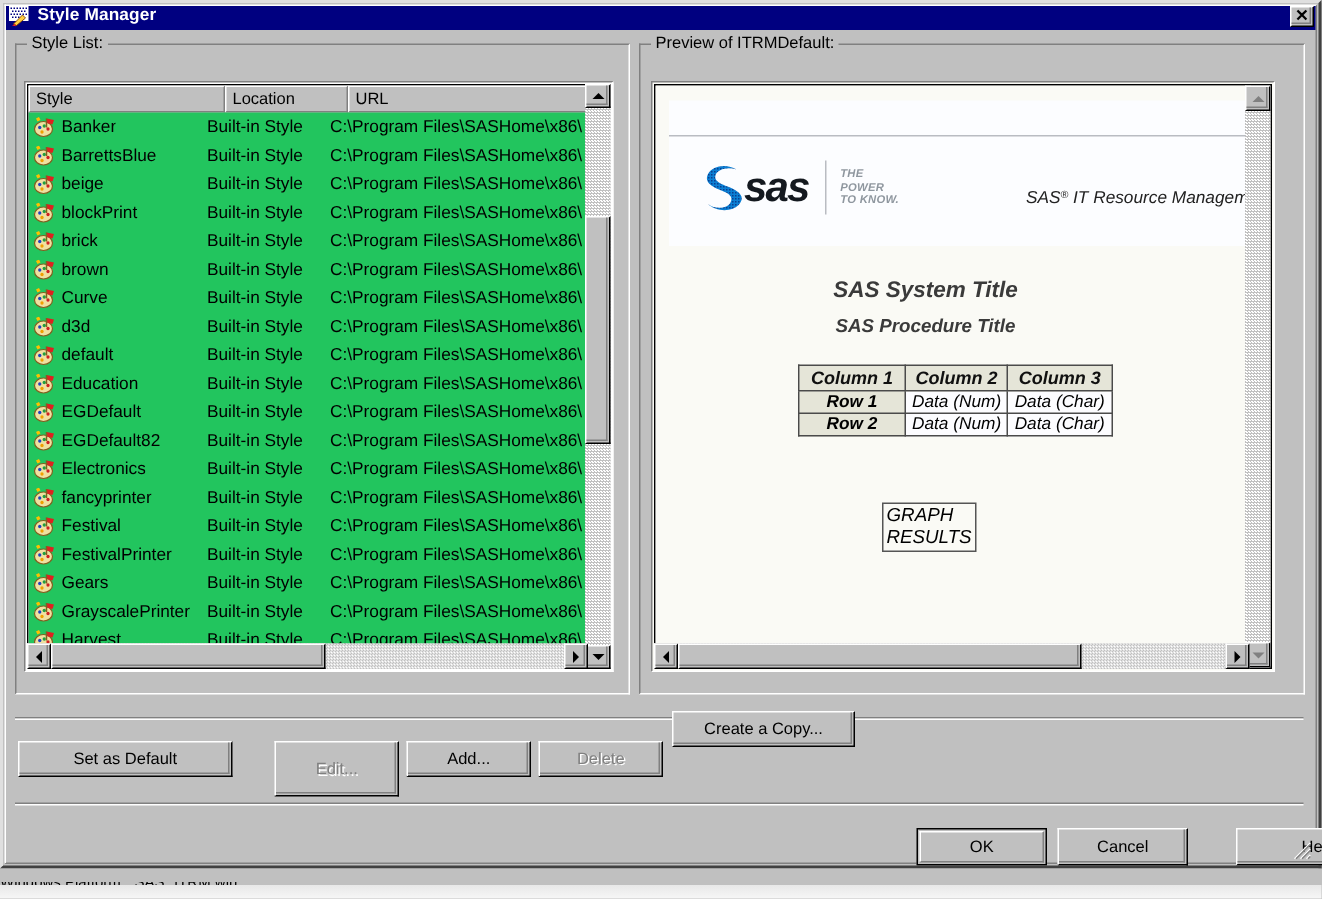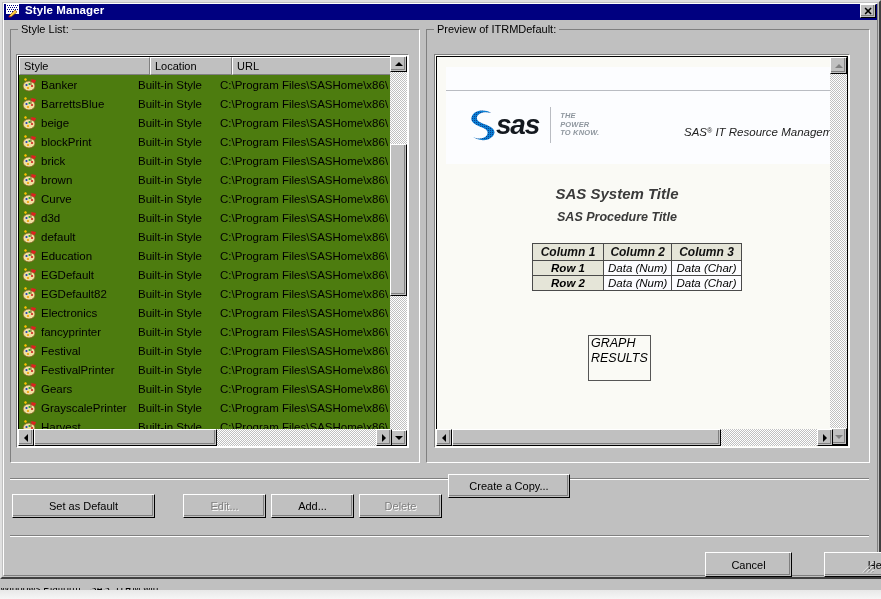--- a/index.html
+++ b/index.html
@@ -146,21 +146,21 @@
     font-size: 11px;
     overflow: hidden;
     white-space: nowrap;
     height: 18px;
   }
   #list-rows {
     position: absolute;
     left: 0; top: 18px;
     width: 374px; bottom: 0;
     overflow: hidden;
-    background: #4d7c0f;
+    background: #22c55e;
   }
   .lrow {
     display: flex;
     height: 19px;
     align-items: center;
     white-space: nowrap;
     font-size: 11.5px;
     overflow: hidden;
   }
   .c-style { width: 119px; flex: none; display: flex; align-items: center; overflow: hidden; padding-left: 3px; box-sizing: border-box;}
@@ -362,21 +362,21 @@
     min-width: 62px;
   }
   #data-table tbody td.datacell {
     background: #fcfcff;
   }
   #graph-box {
     position: absolute;
     left: 151px; top: 278px;
     border: 1px solid #555;
     background: #fafaf5;
-    padding: 0px 2px 14px 2px;
+    padding: 0px 2px 1px 2px;
     font-size: 12.5px;
     line-height: 15px;
     text-align: left;
   }
   #footnote {
     position: absolute;
     left: 0; top: 337px;
     width: 360px;
     text-align: center;
     font-size: 12px;
@@ -988,35 +988,39 @@
         <span class="arrow right"></span>
       </div>
     </div>
   </div>
 
   <div id="sep-line"></div>
 
   <div class="btn" style="left:10px; top:492px; width:143px; height:24px;">
     <span>Set as Default</span>
   </div>
-  <div class="btn disabled" style="left:181px; top:492px; width:83px; height:24px;">
+  <div class="btn disabled" style="left:181px; top:492px; width:83px; height:37px;">
     <span>Edit...</span>
   </div>
   <div class="btn" style="left:269px; top:492px; width:83px; height:24px;">
     <span>Add...</span>
   </div>
   <div class="btn disabled" style="left:357px; top:492px; width:83px; height:24px;">
     <span>Delete</span>
   </div>
   <div class="btn" style="left:446px; top:472px; width:122px; height:24px;">
     <span>Create a Copy...</span>
   </div>
 
   <div id="sep-line2"></div>
 
+  <div class="btn default-btn" style="left:609px; top:550px; width:87px; height:25px;">
+    <div class="inner"></div>
+    <span style="position:relative;z-index:2">OK</span>
+  </div>
   <div class="btn" style="left:703px; top:550px; width:87px; height:25px;">
     <span>Cancel</span>
   </div>
   <div class="btn" style="left:779px; top:550px; width:110px; height:25px;margin-left:43px;">
     <span>Help</span>
   </div>
 
   <div id="resize-grip">
     <svg width="14" height="14" viewBox="0 0 14 14">
       <g stroke="#ffffff" stroke-width="1">

